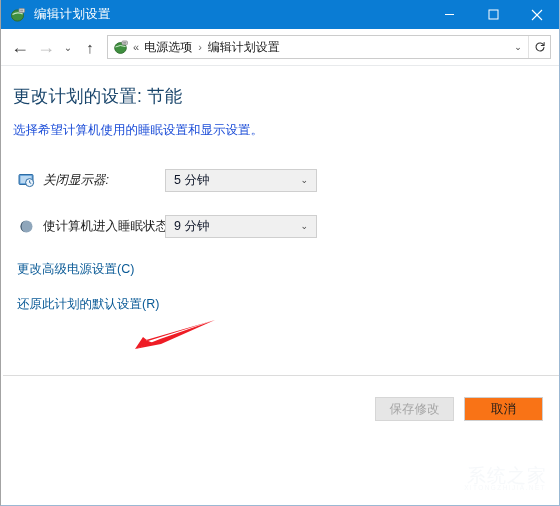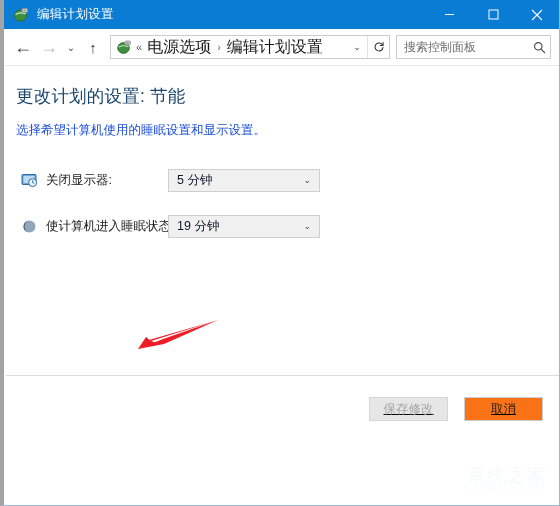--- a/index.html
+++ b/index.html
@@ -10,21 +10,21 @@
     overflow: hidden;
     background: #ffffff;
     font-family: "Liberation Sans", "DejaVu Sans", sans-serif;
   }
 
   .window {
     position: relative;
     width: 560px;
     height: 506px;
     background: #ffffff;
-    border-left: 4px solid #a3a3a3;
+    border-left: 1px solid #a3a3a3;
     border-right: 1px solid #9bb8d3;
     border-bottom: 1px solid #9bb8d3;
     overflow: hidden;
   }
 
   
   .titlebar {
     position: relative;
     height: 29px;
     background: #0a7cd4;
@@ -89,21 +89,21 @@
   }
   .addr-icon {
     width: 16px; height: 16px;
     margin: 0 4px 0 5px;
     flex: 0 0 auto;
   }
   .crumb-sep-dbl {
     color: #555; font-size: 11px; margin-right: 5px; flex: 0 0 auto;
   }
   .crumb {
-    font-size: 16px; color: #1a1a1a; white-space: nowrap; flex: 0 0 auto;
+    font-size: 12px; color: #1a1a1a; white-space: nowrap; flex: 0 0 auto;
   }
   .crumb-sep {
     color: #6d6d6d; font-size: 11px; margin: 0 6px; flex: 0 0 auto;
   }
   .addr-spacer { flex: 1 1 auto; }
   .addr-drop {
     width: 20px; height: 22px; display:flex; align-items:center; justify-content:center;
     color: #444; font-size: 9px; flex: 0 0 auto;
   }
   .addr-refresh {
@@ -169,21 +169,21 @@
     width: 18px; height: 18px;
     flex: 0 0 auto;
     margin-right: 8px;
     display: flex; align-items: center; justify-content: center;
   }
   .setting-label {
     font-size: 12.5px;
     color: #1a1a1a;
     white-space: nowrap;
   }
-  .row-display .setting-label { width: 122px; }
+  .row-display .setting-label { width: 122px; font-style: italic; }
   .row-sleep   .setting-label { width: 122px; }
 
   .combo {
     width: 152px;
     height: 23px;
     background: #f0f0f0;
     border: 1px solid #cfcfcf;
     display: flex;
     align-items: center;
     position: relative;
@@ -219,22 +219,21 @@
     top: 309px;
     height: 1px;
     background: #dcdcdc;
   }
 
   .button-bar {
     position: absolute;
     right: 16px;
     top: 331px;
     display: flex;
-    gap: 16px;
-    text-decoration: underline;
+    gap: 10px;
   }
   .btn {
     width: 79px;
     height: 24px;
     font-size: 12.5px;
     font-family: inherit;
     display: flex; align-items: center; justify-content: center;
     border: 1px solid #cfcfcf;
     background: #f97316;
     color: #1a1a1a;
@@ -350,29 +349,20 @@
       <span class="addr-spacer"></span>
       <span class="addr-drop">⌄</span>
       <span class="addr-refresh">
         <svg width="12" height="12" viewBox="0 0 12 12">
           <path d="M9.6 4.2 A4 4 0 1 0 10 6.4" fill="none" stroke="#333" stroke-width="1.05" stroke-linecap="round"></path>
           <path d="M10.1 1.6 L10.1 4.5 L7.3 4.5" fill="none" stroke="#333" stroke-width="1.05" stroke-linejoin="round" stroke-linecap="round"></path>
         </svg>
       </span>
     </div>
 
-    <div class="searchbox">
-      <input type="text" placeholder="搜索控制面板" style="">
-      <span class="search-icon">
-        <svg width="13" height="13" viewBox="0 0 13 13">
-          <circle cx="5.3" cy="5.3" r="3.7" fill="none" stroke="#444" stroke-width="1.1"></circle>
-          <line x1="8.1" y1="8.1" x2="11.6" y2="11.6" stroke="#444" stroke-width="1.1" stroke-linecap="round"></line>
-        </svg>
-      </span>
-    </div>
   </div>
 
   <div class="content">
 
     <h1 class="page-title">更改计划的设置: 节能</h1>
     <div class="page-subtitle">选择希望计算机使用的睡眠设置和显示设置。</div>
 
     <div class="settings-rows">
 
       <div class="setting-row row-display">
@@ -395,27 +385,31 @@
       <div class="setting-row row-sleep">
         <span class="setting-icon">
           <svg width="17" height="17" viewBox="0 0 17 17">
             <circle cx="8.5" cy="8.5" r="6" fill="#8fa6bb"></circle>
             <path d="M8.5 2.5 A6 6 0 0 1 8.5 14.5 A6 6 0 0 0 8.5 2.5 Z" fill="#2b3c4e"></path>
             <path d="M8.5 2.5 A6 6 0 0 0 8.5 14.5 A5 6 0 0 1 8.5 2.5 Z" fill="#3b5166"></path>
           </svg>
         </span>
         <span class="setting-label">使计算机进入睡眠状态:</span>
         <div class="combo">
-          <span class="combo-text">19 分钟</span>
+          <span class="combo-text">9 分钟</span>
           <span class="combo-arrow">⌄</span>
         </div>
       </div>
 
     </div>
 
+    <div class="links">
+      <a class="link" href="#">更改高级电源设置(C)</a>
+      <a class="link" href="#">还原此计划的默认设置(R)</a>
+    </div>
 
     <div class="divider"></div>
 
     <div class="button-bar">
       <div class="btn disabled">保存修改</div>
       <div class="btn">取消</div>
     </div>
 
     <div class="annotation-arrow">
       <svg width="104" height="36" viewBox="0 0 104 36">

